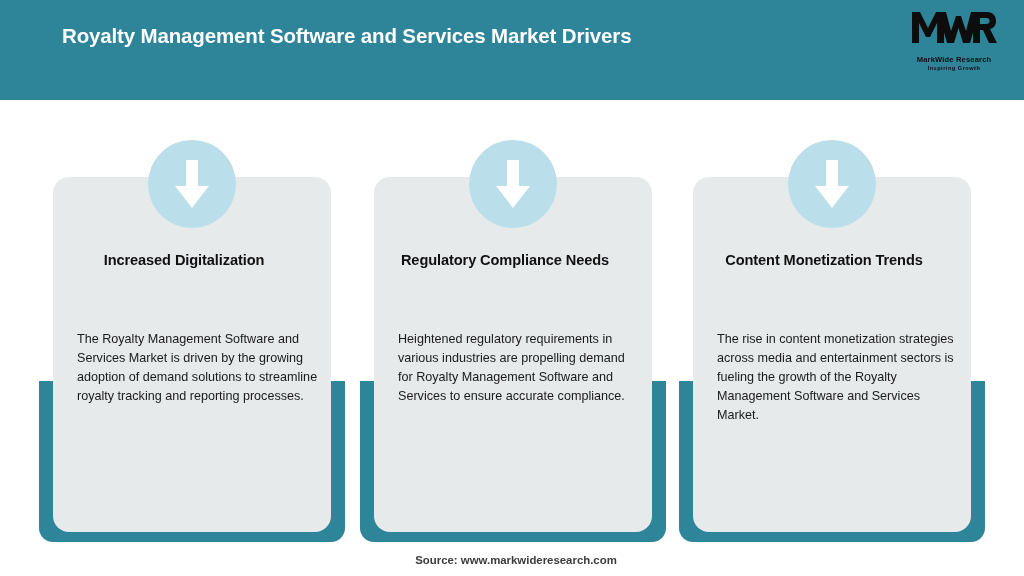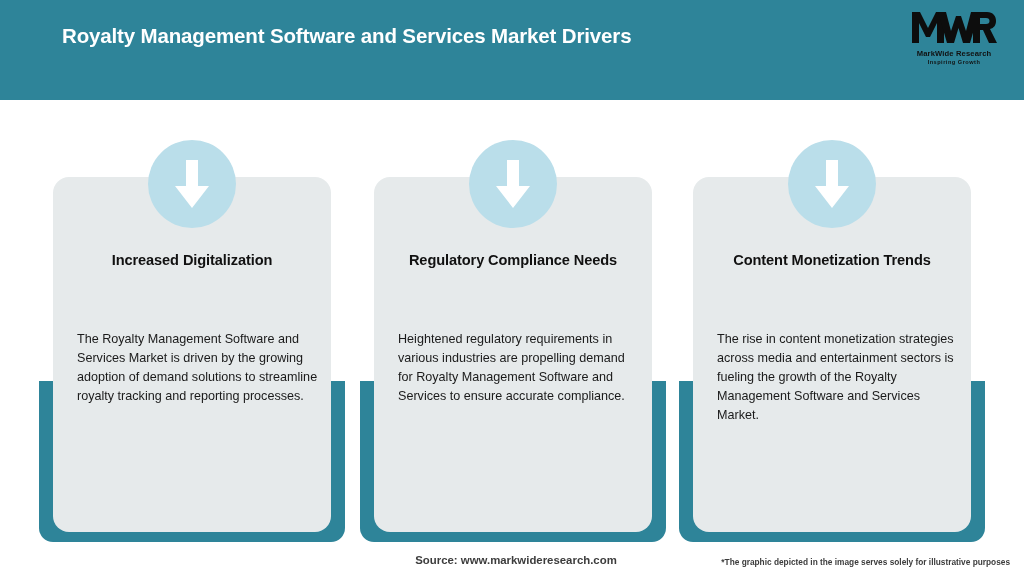--- a/index.html
+++ b/index.html
@@ -49,21 +49,21 @@
     height: 58px;
     text-align: center;
   }
   .logo-mark { display: block; margin: 0 auto; }
   .logo-name {
     display: block;
     font-size: 7.6px;
     font-weight: bold;
     color: #111111;
     letter-spacing: 0.15px;
-    margin-top: 1px;
+    margin-top: 7px;
     white-space: nowrap;
   }
   .logo-tag {
     display: block;
     font-size: 5.6px;
     font-weight: bold;
     color: #111111;
     letter-spacing: 0.5px;
     margin-top: 1px;
     white-space: nowrap;
@@ -116,21 +116,21 @@
   }
   .card-icon svg {
     position: absolute;
     left: 50%;
     top: 50%;
     transform: translate(-50%, -50%);
   }
 
   .card-title {
     position: absolute;
-    left: 14px;
+    left: 6px;
     top: 112px;
     width: 278px;
     text-align: center;
     font-size: 14.6px;
     font-weight: bold;
     color: #111111;
     letter-spacing: -0.1px;
     z-index: 4;
   }
 
@@ -224,15 +224,14 @@
     <div class="card-icon">
       <svg width="40" height="52" viewBox="0 0 40 52" aria-hidden="true">
         <path d="M14 2 L26 2 L26 28 L37 28 L20 50 L3 28 L14 28 Z" fill="#ffffff"></path>
       </svg>
     </div>
     <div class="card-title">Content Monetization Trends</div>
     <div class="card-body">The rise in content monetization strategies across media and entertainment sectors is fueling the growth of the Royalty Management Software and Services Market.</div>
   </div>
 
   <div class="source">Source: www.markwideresearch.com</div>
-  <div class="disclaimer">*The graphic depicted in the image serves solely for illustrative purposes</div>
 
 </div>
 
 </body></html>

